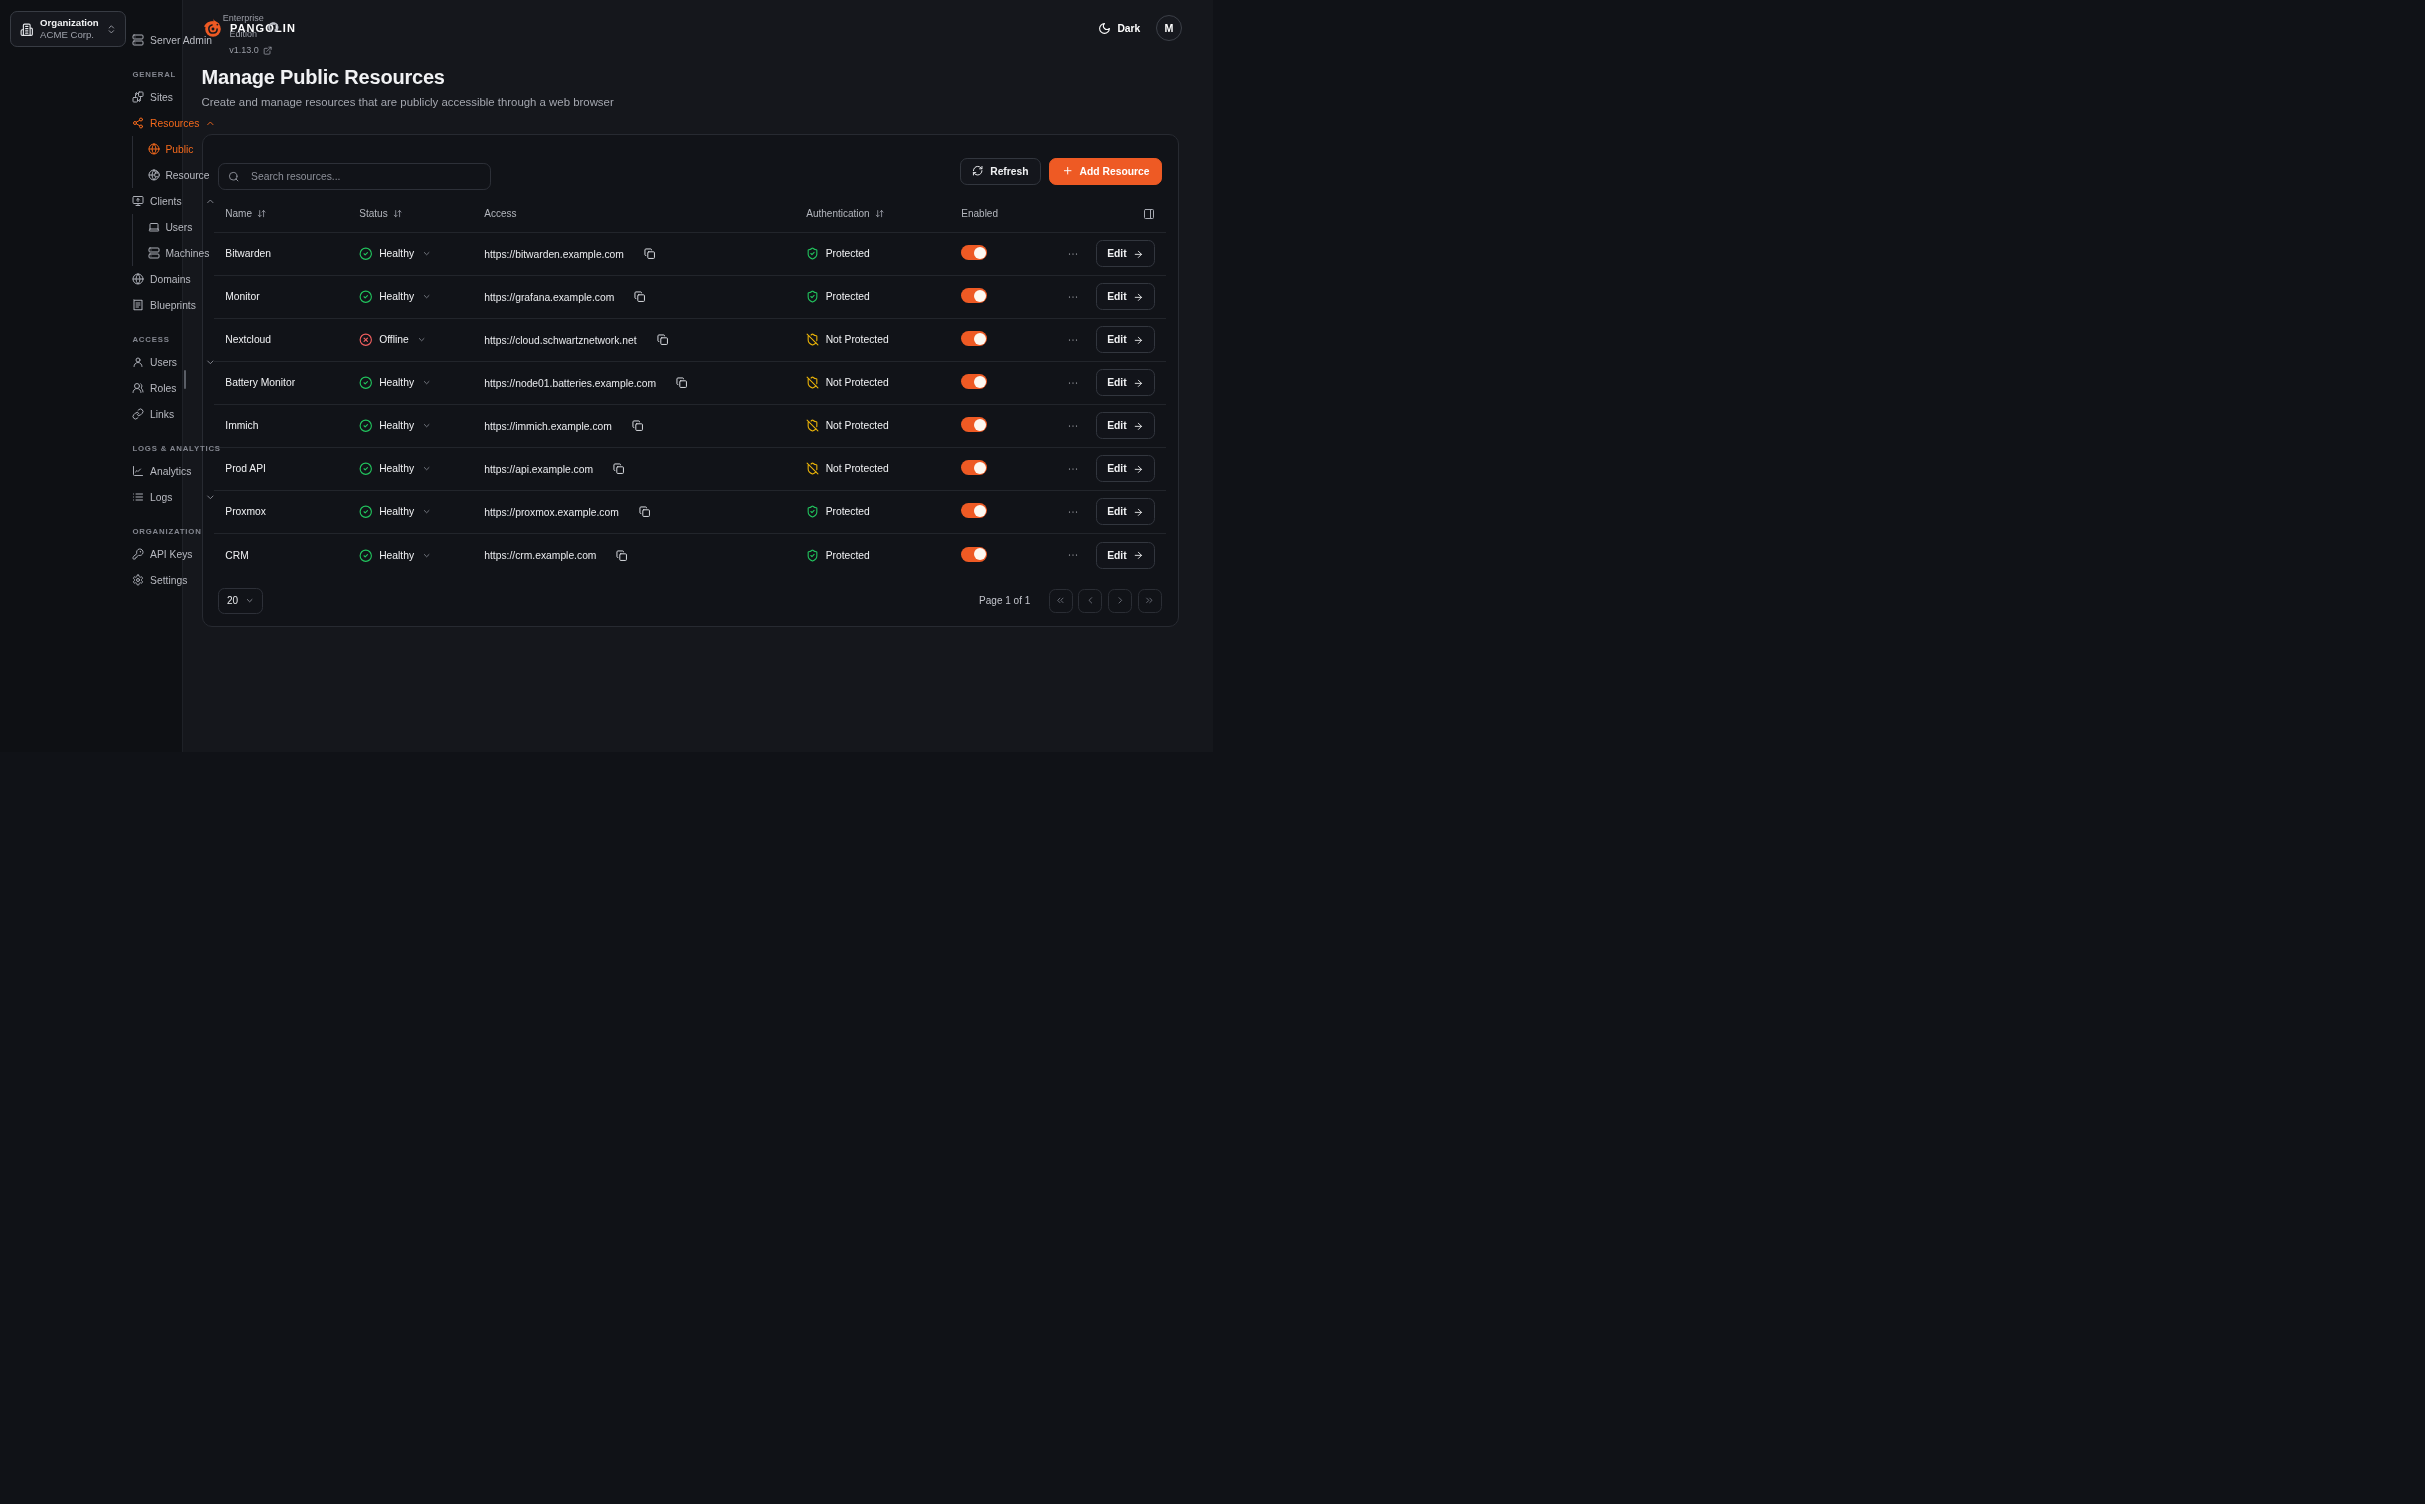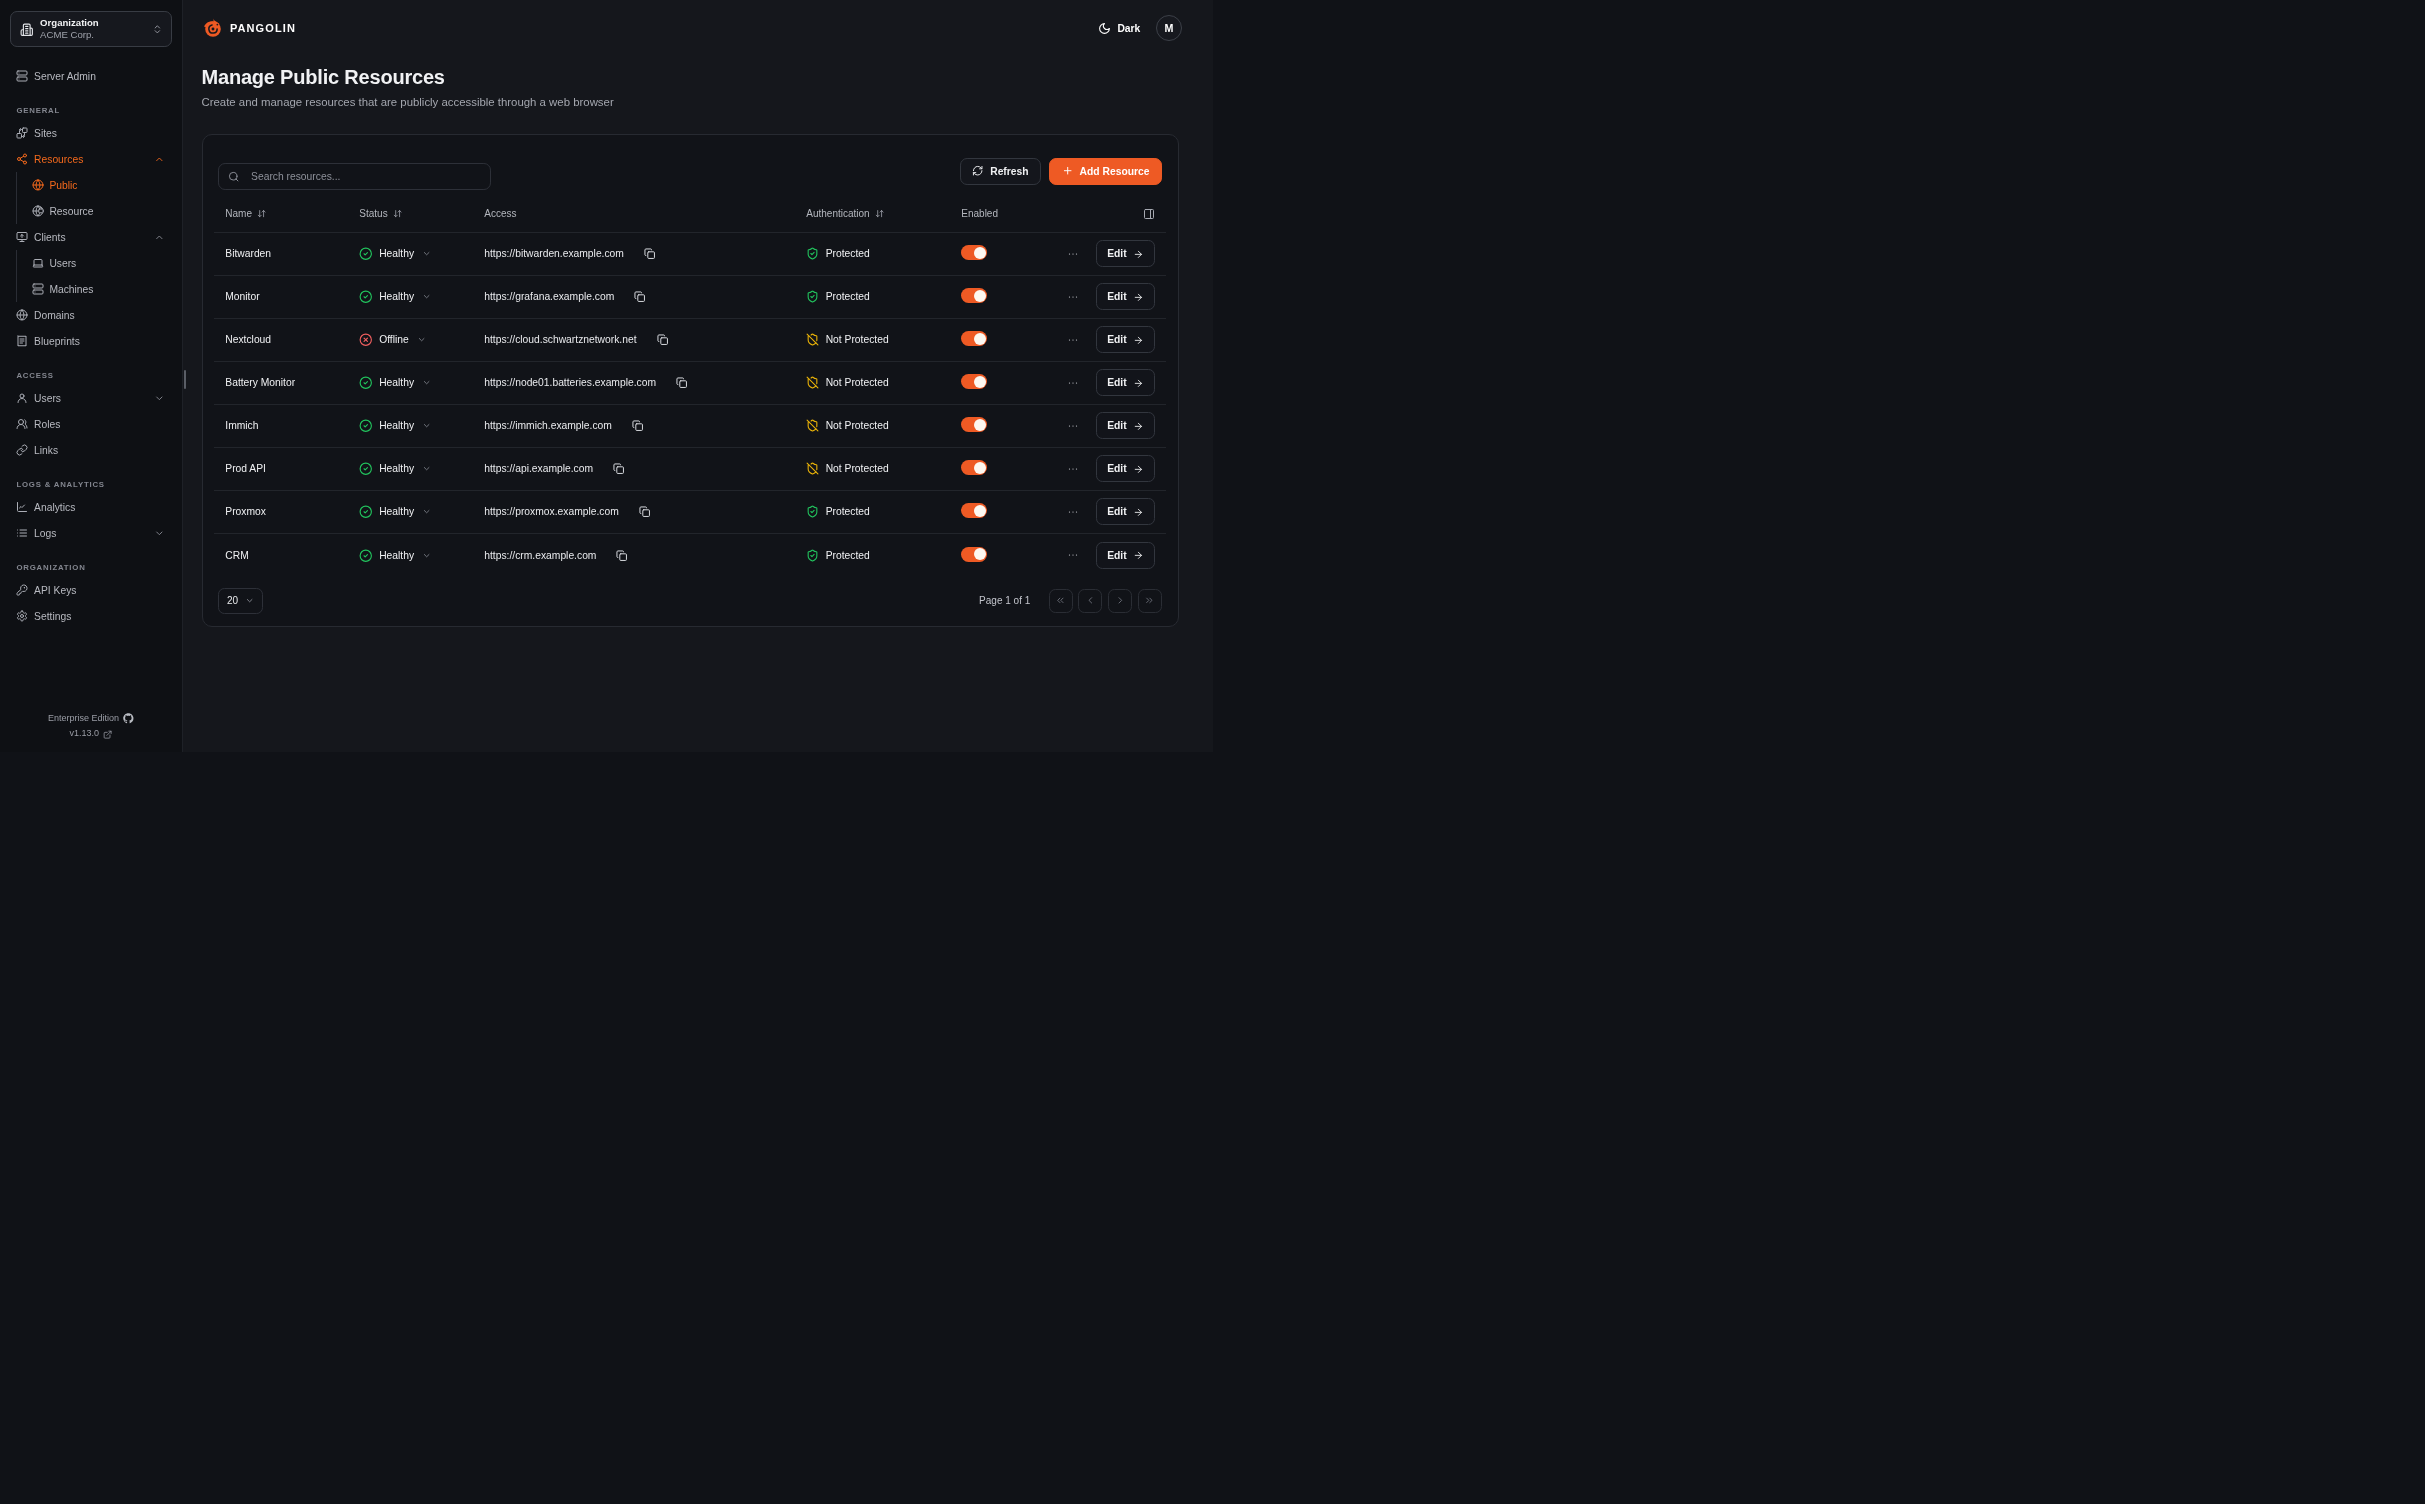--- a/index.html
+++ b/index.html
@@ -29,21 +29,21 @@
     color:var(--text);
     -webkit-font-smoothing:antialiased;
   }
   .app{display:flex;width:100%;height:100%}
 
   
   .sidebar{
     width:183px;flex:none;height:100%;
     background:var(--bg-sidebar);
     border-right:0.7px solid #1e2127;
-    display:flex;flex-direction:column;
+    display:flex;flex-direction:row;
     padding:11.4px 10px 8.5px;
     position:relative;
   }
   .org-switcher{
     display:flex;align-items:center;gap:7.1px;
     border:0.7px solid #383c44;background:#16181e;
     border-radius:7.1px;height:36px;padding:0 8.5px;
     cursor:pointer;
   }
   .org-switcher .org-texts{flex:1;min-width:0;line-height:1.25}
@@ -141,21 +141,21 @@
   .th.right{justify-content:flex-end}
   .trow{height:43px;font-size:10.3px}
   .trow:not(:last-child){border-bottom:0.7px solid var(--divider)}
   .cell-name{font-weight:500;color:#f0f1f3}
   .cell-status{display:flex;align-items:center;gap:6.4px;cursor:pointer}
   .sicon{display:flex}
   .cell-status[data-variant="healthy"] .sicon{color:var(--green)}
   .cell-status[data-variant="offline"] .sicon{color:#f26060}
   .status-text{font-weight:500}
   .cell-status .schev{display:flex;color:#8e929b;margin-left:1.4px}
-  .cell-access{display:flex;align-items:flex-start;gap:20px;color:#e9eaed}
+  .cell-access{display:flex;align-items:flex-end;gap:20px;color:#e9eaed}
   .copy-btn{background:none;border:none;color:#e2e4e8;display:flex;cursor:pointer;padding:0}
   .cell-auth{display:flex;align-items:center;gap:6.4px;font-weight:500}
   .cell-auth .aicon{display:flex}
   .cell-auth[data-variant="protected"] .aicon{color:var(--green)}
   .cell-auth[data-variant="unprotected"] .aicon{color:var(--amber)}
   .toggle{
     width:26px;height:15px;border-radius:7.8px;background:var(--accent);
     position:relative;cursor:pointer;display:inline-block;
   }
   .toggle .knob{

